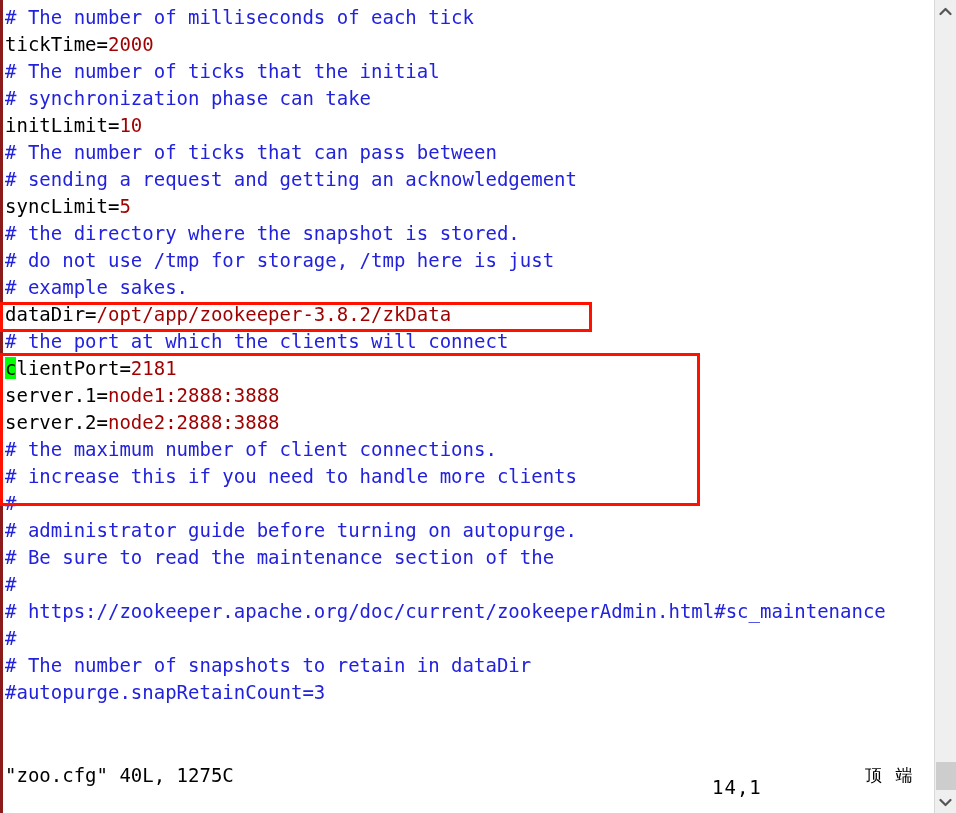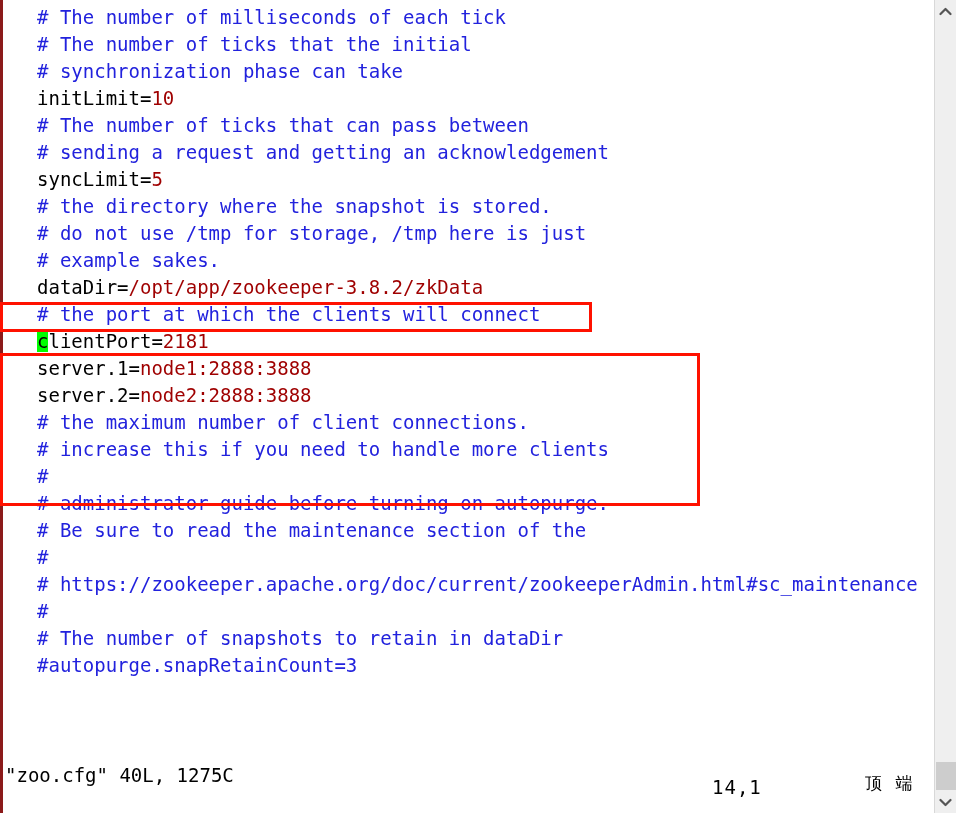--- a/index.html
+++ b/index.html
@@ -40,21 +40,20 @@
     height: 750px;
   }
 
   .line {
     height: 27px;
     line-height: 27px;
     font-size: 19px;
     letter-spacing: 0px;
     white-space: pre;
     color: #000000;
-    margin-left: 32px;
   }
 
   .comment   { color: #2222dd; }
   .key       { color: #000000; }
   .value     { color: #9f0000; }
 
   .cursor {
     background: #00ff00;
     color: #000000;
   }
@@ -102,21 +101,20 @@
     top: 12px;
     letter-spacing: 1px;
   }
   #status-scroll {
     position: absolute;
     left: 860px;
     top: 0px;
     font-family: "DejaVu Sans", "Liberation Sans", sans-serif;
     font-size: 17px;
     letter-spacing: 4px;
-    margin-top: 8px;
   }
 
   
   #scrollbar {
     position: absolute;
     right: 0;
     top: 0;
     width: 22px;
     height: 813px;
     background: #efefef;
@@ -146,20 +144,21 @@
 </style>
 </head>
 <body>
 
 <div id="terminal">
 
   <div id="left-border"></div>
 
   <div id="text-area">
       <div class="line"><span class="comment"># The number of milliseconds of each tick</span></div>
+      <div class="line"><span class="key">tickTime=</span><span class="value">2000</span></div>
       <div class="line"><span class="comment"># The number of ticks that the initial</span></div>
       <div class="line"><span class="comment"># synchronization phase can take</span></div>
       <div class="line"><span class="key">initLimit=</span><span class="value">10</span></div>
       <div class="line"><span class="comment"># The number of ticks that can pass between</span></div>
       <div class="line"><span class="comment"># sending a request and getting an acknowledgement</span></div>
       <div class="line"><span class="key">syncLimit=</span><span class="value">5</span></div>
       <div class="line"><span class="comment"># the directory where the snapshot is stored.</span></div>
       <div class="line"><span class="comment"># do not use /tmp for storage, /tmp here is just</span></div>
       <div class="line"><span class="comment"># example sakes.</span></div>
       <div class="line"><span class="key">dataDir=</span><span class="value">/opt/app/zookeeper-3.8.2/zkData</span></div>

